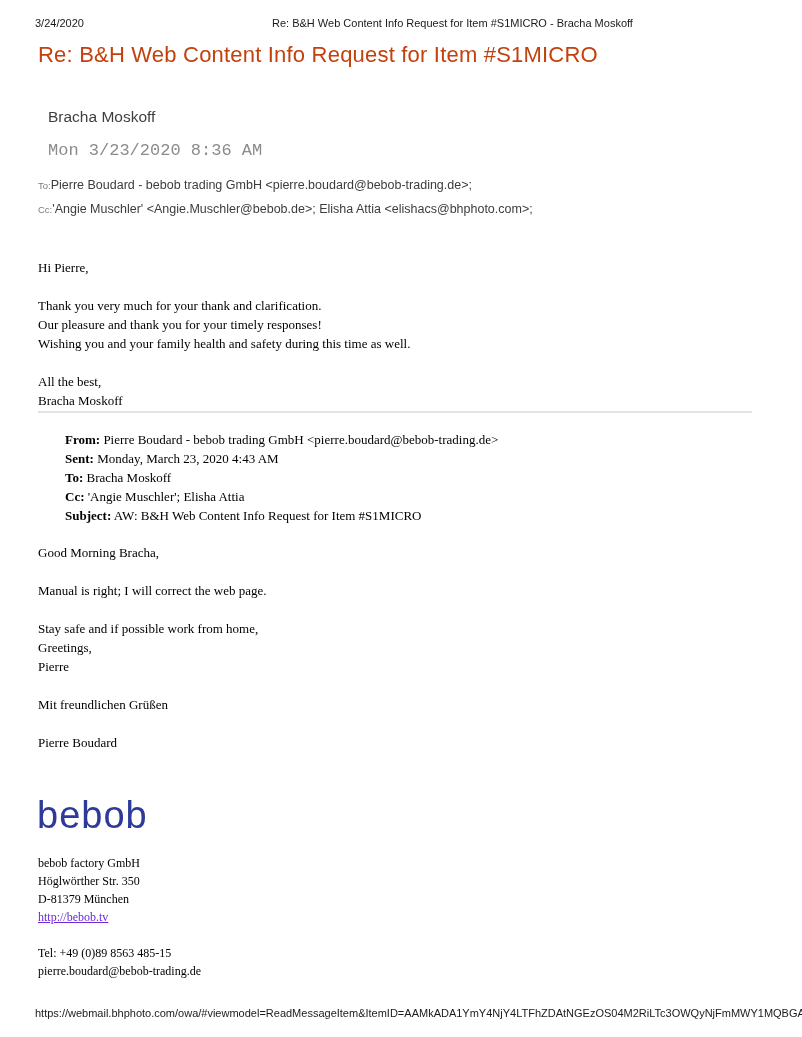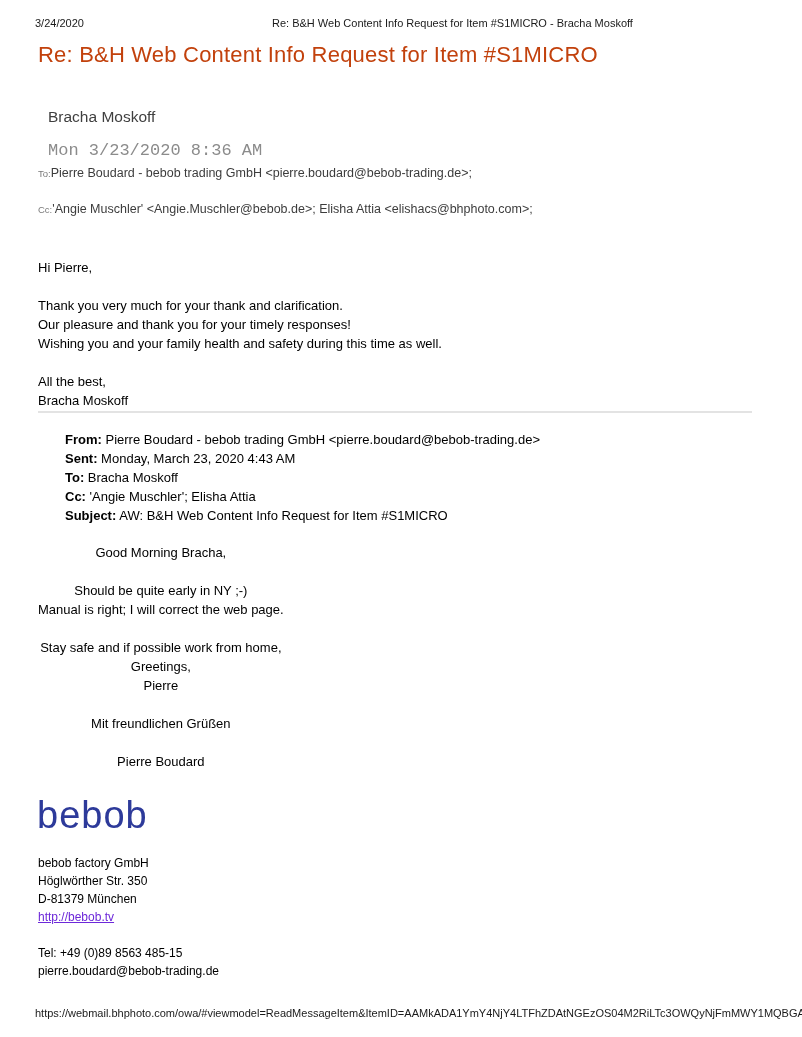--- a/index.html
+++ b/index.html
@@ -30,35 +30,35 @@
   .sender-name {
     position:absolute; top:108px; left:48px;
     font-size:15.5px; color:#3f3f3f;
   }
   .sent-time {
     position:absolute; top:141px; left:48px;
     font-size:17px; color:#8b8b8b;font-family:Liberation Mono, monospace;
   }
   
   .recip-row { position:absolute; left:38px; font-size:12.5px; color:#3c3c3c; white-space:nowrap; }
-  .recip-row.to { top:166px; }
+  .recip-row.to { top:178px; }
   .recip-row.cc { top:202px; }
   .recip-label { font-size:9.5px; color:#7a7a7a; }
   
   .textblock { position:absolute; left:38px; font-size:13px; line-height:19px; color:#000; }
-  .textblock .line { height:19px; white-space:nowrap; }
+  .textblock .line { height:19px; white-space:nowrap;font-family:Liberation Serif, serif; }
   .textblock .blank { height:19px; }
   .reply-body { top:258px; }
   .divider {
     position:absolute; top:411px; left:38px; width:714px; height:0;
     border-top:2px solid #e3e3e3;
   }
   .quoted-header { top:430px; }
   .quoted-header b { font-weight:700;margin-left:27px; }
-  .quoted-body { top:543px;text-align:center; }
+  .quoted-body { top:543px; }
   
   .bebob-logo {
     position:absolute; top:795px; left:37px;
     font-size:38px; font-weight:400; letter-spacing:1px;
     color:#2d3a9a; line-height:40px;
   }
   
   .signature { top:854px; font-size:12px; line-height:18px; }
   .signature .line { height:18px; }
   .signature .blank { height:18px; }
@@ -100,21 +100,20 @@
   <div class="line"><b>From:</b><span> Pierre Boudard - bebob trading GmbH &lt;pierre.boudard@bebob-trading.de&gt;</span></div>
   <div class="line"><b>Sent:</b><span> Monday, March 23, 2020 4:43 AM</span></div>
   <div class="line"><b>To:</b><span> Bracha Moskoff</span></div>
   <div class="line"><b>Cc:</b><span> 'Angie Muschler'; Elisha Attia</span></div>
   <div class="line"><b>Subject:</b><span> AW: B&amp;H Web Content Info Request for Item #S1MICRO</span></div>
 </div>
 
 <div class="textblock quoted-body">
   <div class="line">Good Morning Bracha,</div>
   <div class="blank"></div>
-  <div class="line">Should be quite early in NY ;-)</div>
   <div class="line">Manual is right; I will correct the web page.</div>
   <div class="blank"></div>
   <div class="line">Stay safe and if possible work from home,</div>
   <div class="line">Greetings,</div>
   <div class="line">Pierre</div>
   <div class="blank"></div>
   <div class="line">Mit freundlichen Grüßen</div>
   <div class="blank"></div>
   <div class="line">Pierre Boudard</div>
 </div>

